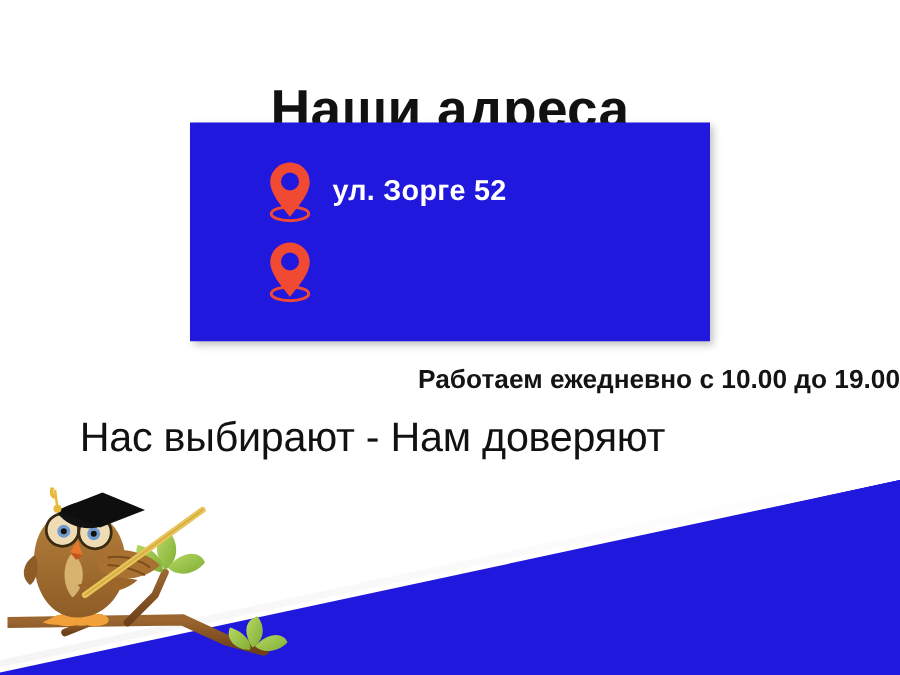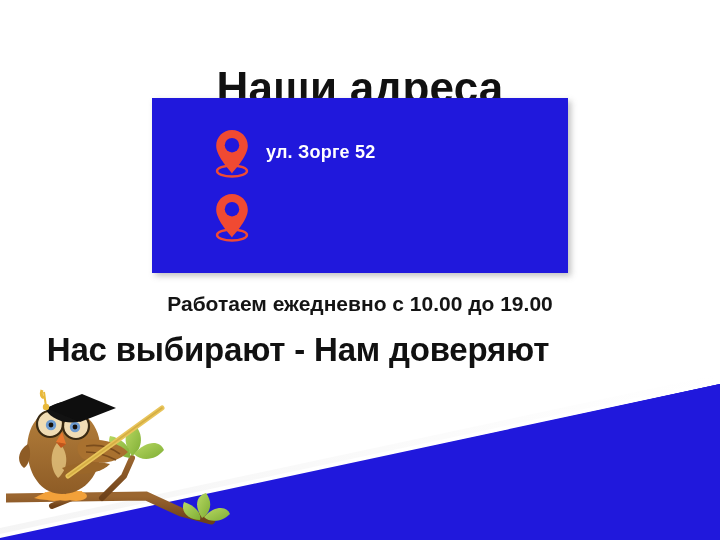--- a/index.html
+++ b/index.html
@@ -63,48 +63,48 @@
     margin-bottom: 8px;
   }
   .pin-wrap {
     width: 44px;
     height: 52px;
     position: relative;
     flex: 0 0 44px;
   }
   .pin-svg { display: block; }
   .address-text {
-    font-size: 18px;
+    font-size: 23px;
     font-weight: bold;
     color: #ffffff;
     white-space: nowrap;
     margin-left: 12px;
     letter-spacing: 0.2px;
   }
 
   
   .hours {
     position: absolute;
     left: 0;
     top: 292px;
     width: 720px;
-    text-align: center;
+    text-align: right;
     font-size: 21px;
     font-weight: bold;
     color: #141414;
     white-space: nowrap;
   }
   .slogan {
     position: absolute;
     left: 0;
     top: 331px;
     width: 596px;
     text-align: center;
     font-size: 33px;
-    font-weight: bold;
+    font-weight: normal;
     color: #111111;
     white-space: nowrap;
     letter-spacing: -0.2px;
   }
 
   
   .diagonal-band {
     position: absolute;
     left: 0;
     top: 370px;

